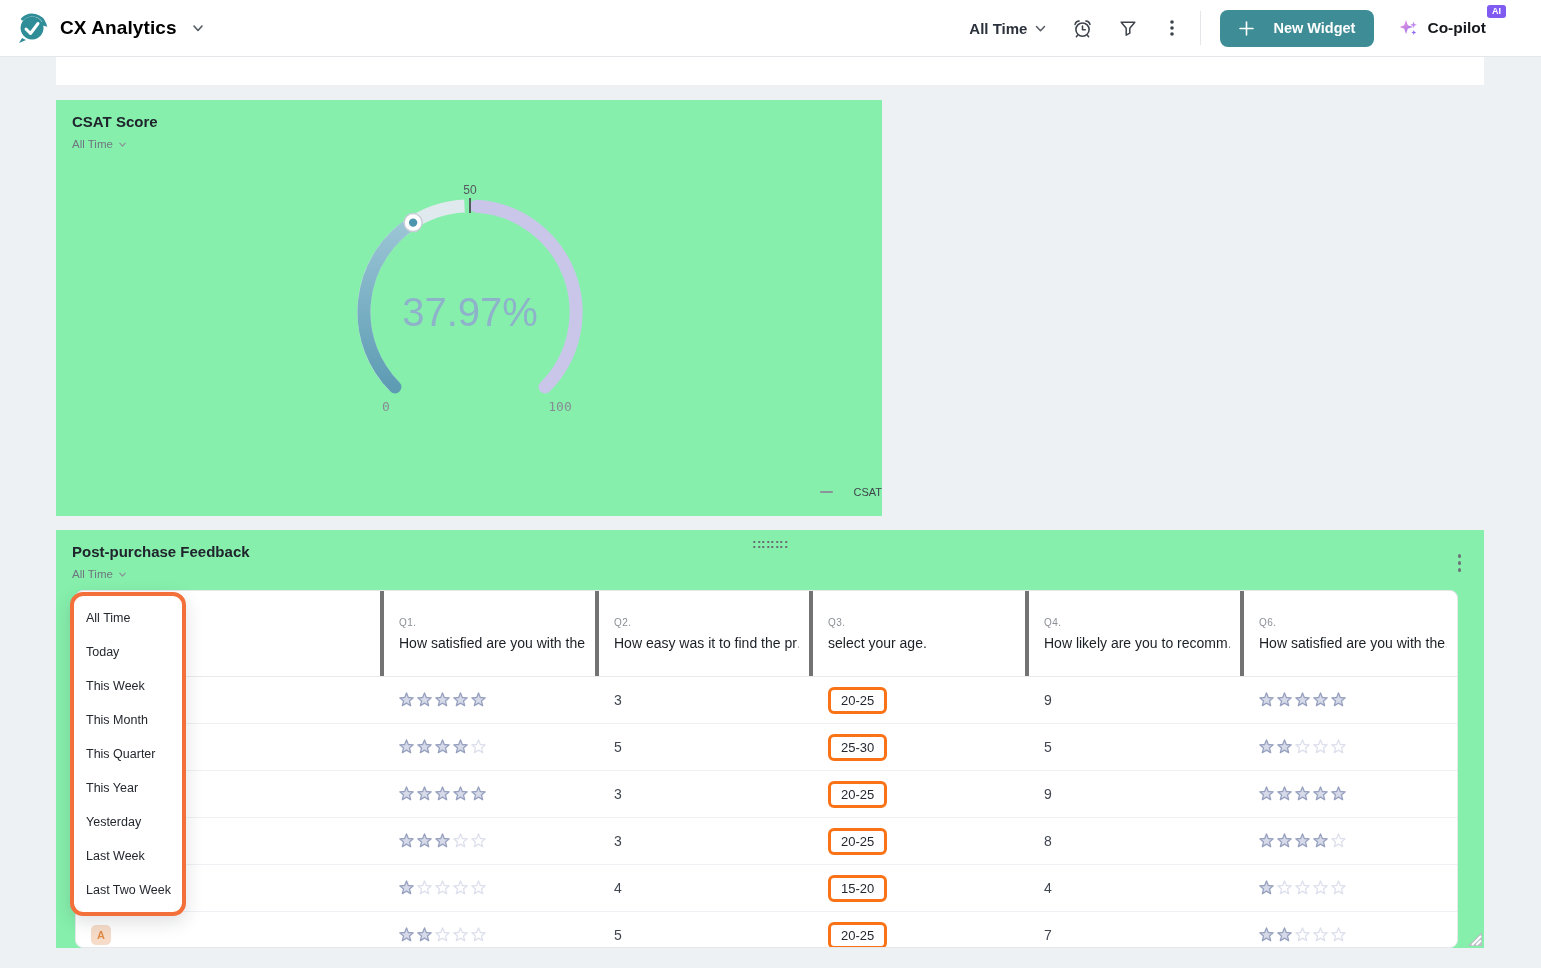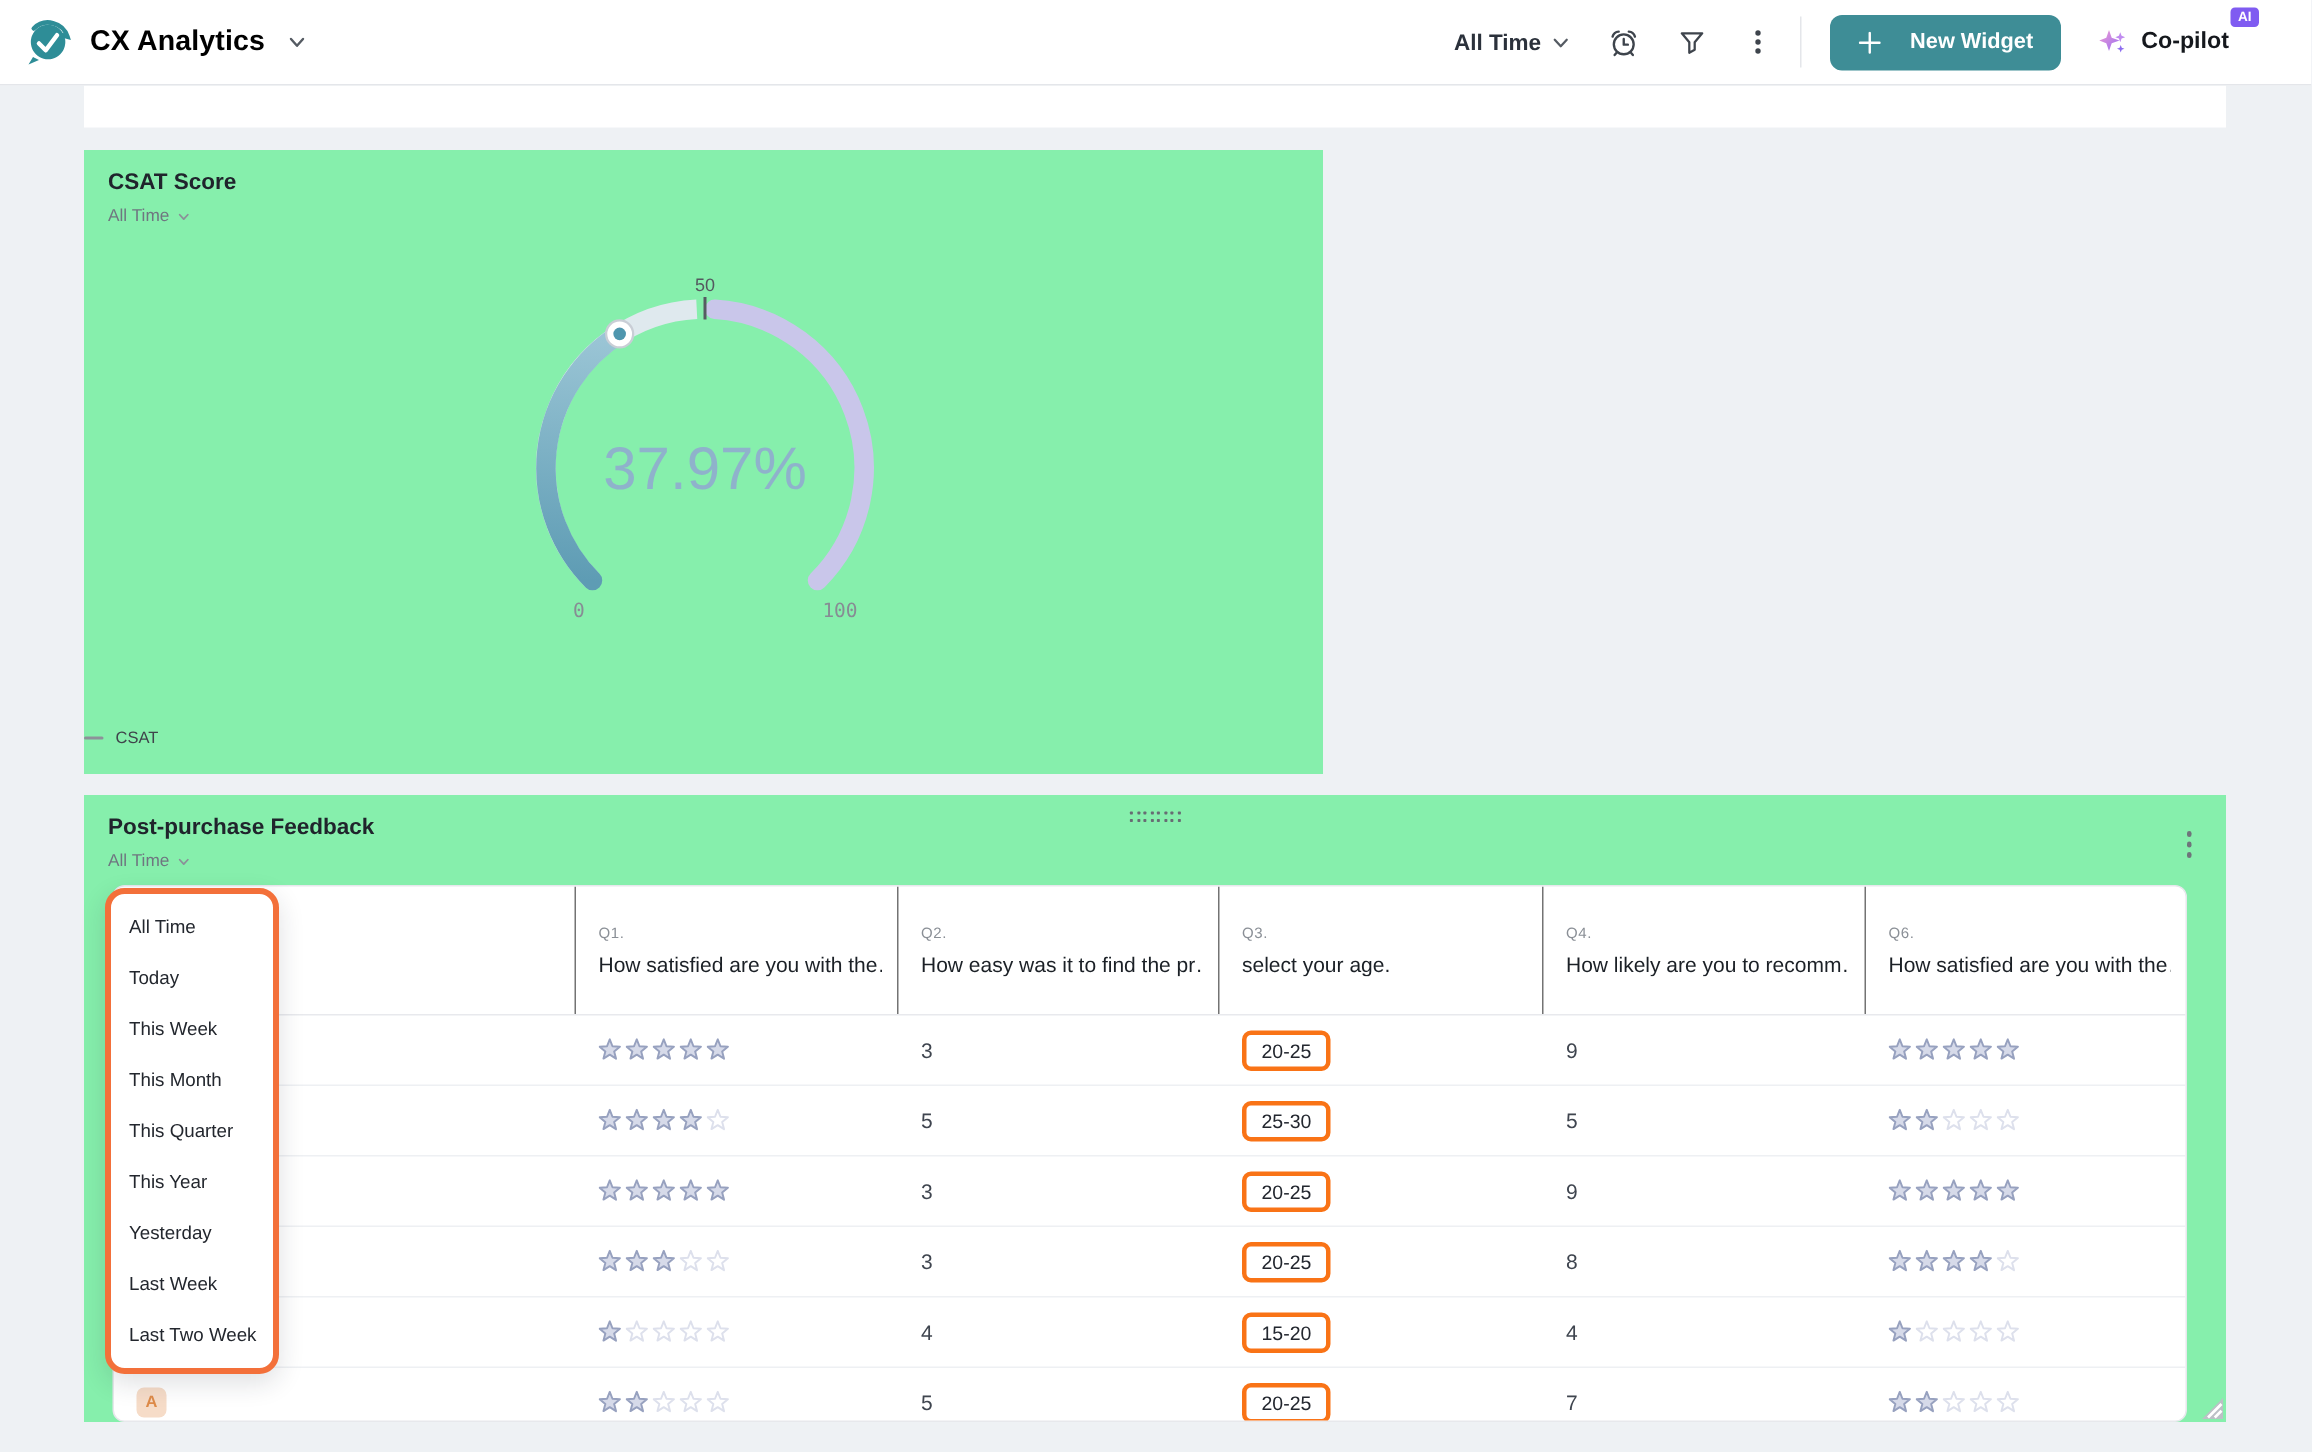--- a/index.html
+++ b/index.html
@@ -29,36 +29,36 @@
   .ai-badge{position:absolute;top:-13px;right:-20px;background:#7F5BF1;color:#fff;font-size:9px;font-weight:700;padding:2px 5px;border-radius:3px;line-height:1}
   
   .strip{position:absolute;left:56px;top:57px;width:1428px;height:28px;background:#fff}
   .card{position:absolute;background:#86efac}
   .csat-card{left:56px;top:100px;width:826px;height:416px}
   .pp-card{left:56px;top:530px;width:1428px;height:418px}
   .card-title{position:absolute;left:16px;top:13px;font-size:15px;font-weight:700;color:#20242C}
   .subfilter{position:absolute;left:16px;top:38px;display:flex;align-items:center;gap:5px;font-size:11.5px;color:#6F7680;cursor:pointer}
   
   .gauge-svg{position:absolute;left:0;top:0}
-  .gauge-legend{position:absolute;left:0;top:386px;width:100%;display:flex;align-items:center;justify-content:flex-start;gap:8px}
+  .gauge-legend{position:absolute;left:0;top:386px;width:100%;display:flex;align-items:center;justify-content:flex-end;gap:20px}
   .legend-dash{width:13px;height:2.5px;background:#8D9199;border-radius:2px}
   .legend-label{font-size:11px;color:#3F444B}
   
   .drag-dots{position:absolute;left:50%;transform:translateX(-50%);top:8px;display:grid;
     grid-template-columns:repeat(8,2px);grid-auto-rows:2px;gap:2.5px;cursor:grab;padding:3px}
   .drag-dots i{background:#676C73;border-radius:.5px}
   .kebab-v{position:absolute;right:20px;top:21px;display:flex;flex-direction:column;gap:3.5px;cursor:pointer;padding:3px}
   .kebab-v i{width:3.5px;height:3.5px;border-radius:50%;background:#6F747B}
   .resize-handle{position:absolute;right:1px;bottom:1px;width:18px;height:18px;cursor:nwse-resize}
   
   .pp-table{position:absolute;left:19px;right:26px;top:60px;bottom:0;border:1px solid #E7E8EC;
     border-radius:8px;overflow:hidden;background:#fff}
   .thead,.trow{display:grid;grid-template-columns:308px 215px 214px 216px 215px 1fr;box-sizing:border-box}
   .thead{height:86px;border-bottom:1px solid #E8E9ED}
-  .th{padding:26px 10px 0 15px;border-right:1px solid #737373;box-sizing:border-box;overflow:hidden}
+  .th{padding:26px 10px 0 15px;border-right:4px solid #737373;box-sizing:border-box;overflow:hidden}
   .th:last-child{border-right:none}
   .th .qnum{font-size:10px;color:#8A8F96;letter-spacing:.4px;margin-bottom:7px}
   .th .qlabel{font-size:14px;color:#1B2026;font-weight:500;white-space:nowrap;overflow:hidden}
   .trow{height:47px;border-bottom:1px solid #EEF0F3;align-items:center}
   .td{padding-left:15px;display:flex;align-items:center;gap:3px}
   .td.num{font-size:14px;color:#3F454F}
   .stars{display:flex;align-items:center;gap:3px}
   .chip{display:inline-block;border:3px solid #f97316;border-radius:6px;padding:3px 10px;font-size:13px;color:#23272F;background:#fff}
   .avatar{width:20px;height:20px;border-radius:5px;background:#F6DCC8;color:#DE8B49;font-size:11px;font-weight:700;display:flex;align-items:center;justify-content:center}
   

